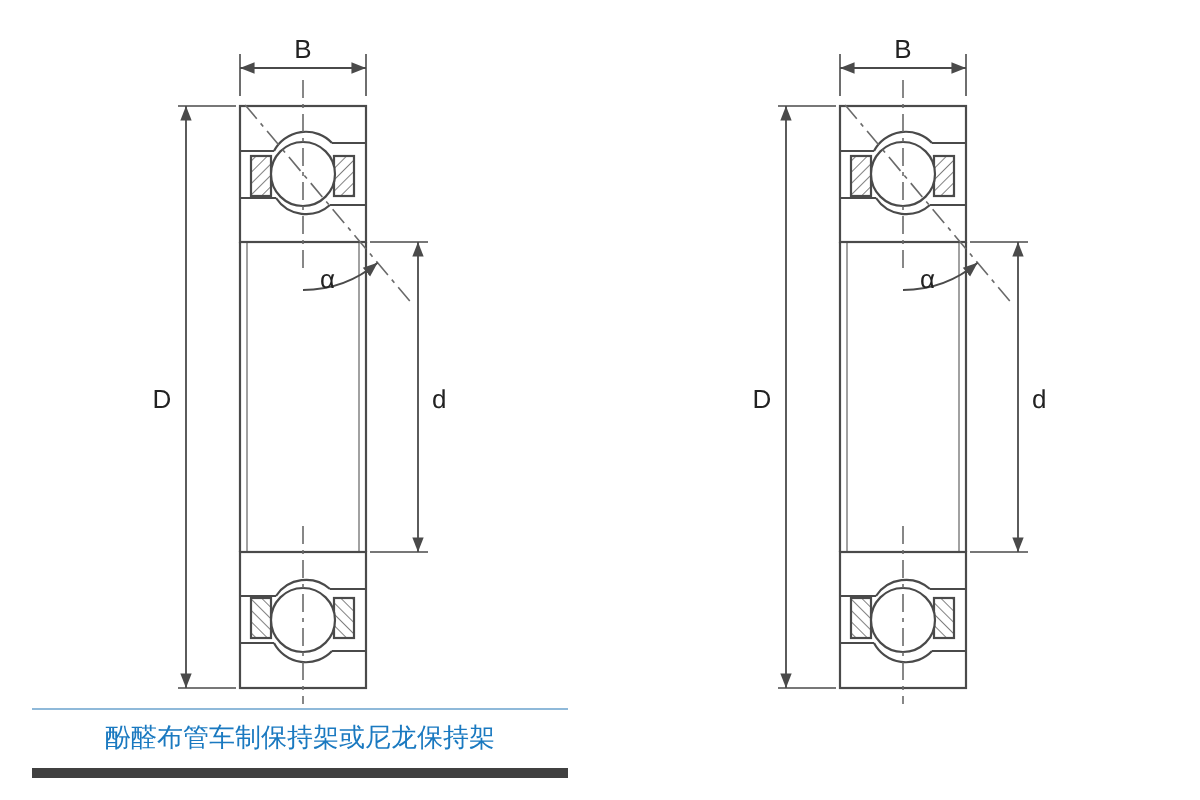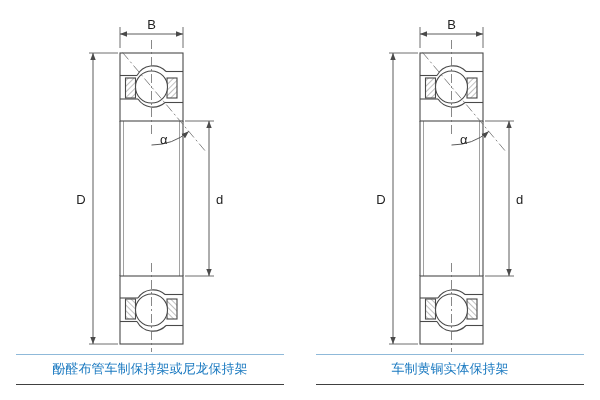--- a/index.html
+++ b/index.html
@@ -6,21 +6,21 @@
   .wrap { width:600px; height:400px; background:#ffffff; display:flex; overflow:hidden;
           font-family:"Liberation Sans", sans-serif; }
   .panel { width:300px; display:flex; flex-direction:column; align-items:center; padding-top:6px; box-sizing:border-box; }
   svg { display:block; }
   .ln   { stroke:#4a4a4a; stroke-width:1.1; }
   .thin { stroke:#8a8a8a; stroke-width:0.8; }
   .cl   { stroke:#6a6a6a; stroke-width:0.8; stroke-dasharray:9 3 2 3; }
   .dim  { stroke:#4a4a4a; stroke-width:0.9; }
   .ext  { stroke:#4a4a4a; stroke-width:0.8; }
   .dimtxt { font:13px "Liberation Sans", sans-serif; fill:#222; }
-  .caption { width:268px; margin:2px auto 0; border-top:1px solid #8fb9d9; border-bottom:1px solid #404040;
+  .caption { width:268px; margin:2px auto 0; border-top:1px solid #8fb9d9; border-bottom:5px solid #404040;
              padding:5px 0 6px; text-align:center; color:#1a79c0; font-size:13px; }
 </style>
 </head>
 <body>
 
 <div class="wrap">
 
   <div class="panel">
     <svg width="300" height="346" viewBox="0 0 300 346">
       <defs>
@@ -144,18 +144,15 @@
         </g>
 
         <g>
           <line class="ext" x1="150" y1="103" x2="179" y2="103"></line>
           <line class="ext" x1="150" y1="258" x2="179" y2="258"></line>
           <line class="dim" x1="174" y1="103" x2="174" y2="258" marker-start="url(#arr2)" marker-end="url(#arr2)"></line>
           <text class="dimtxt" x="181" y="186">d</text>
         </g>
       </g>
     </svg>
-    <div class="caption">
-      <span>车制黄铜实体保持架</span>
-    </div>
   </div>
 
 </div>
 
 </body></html>

